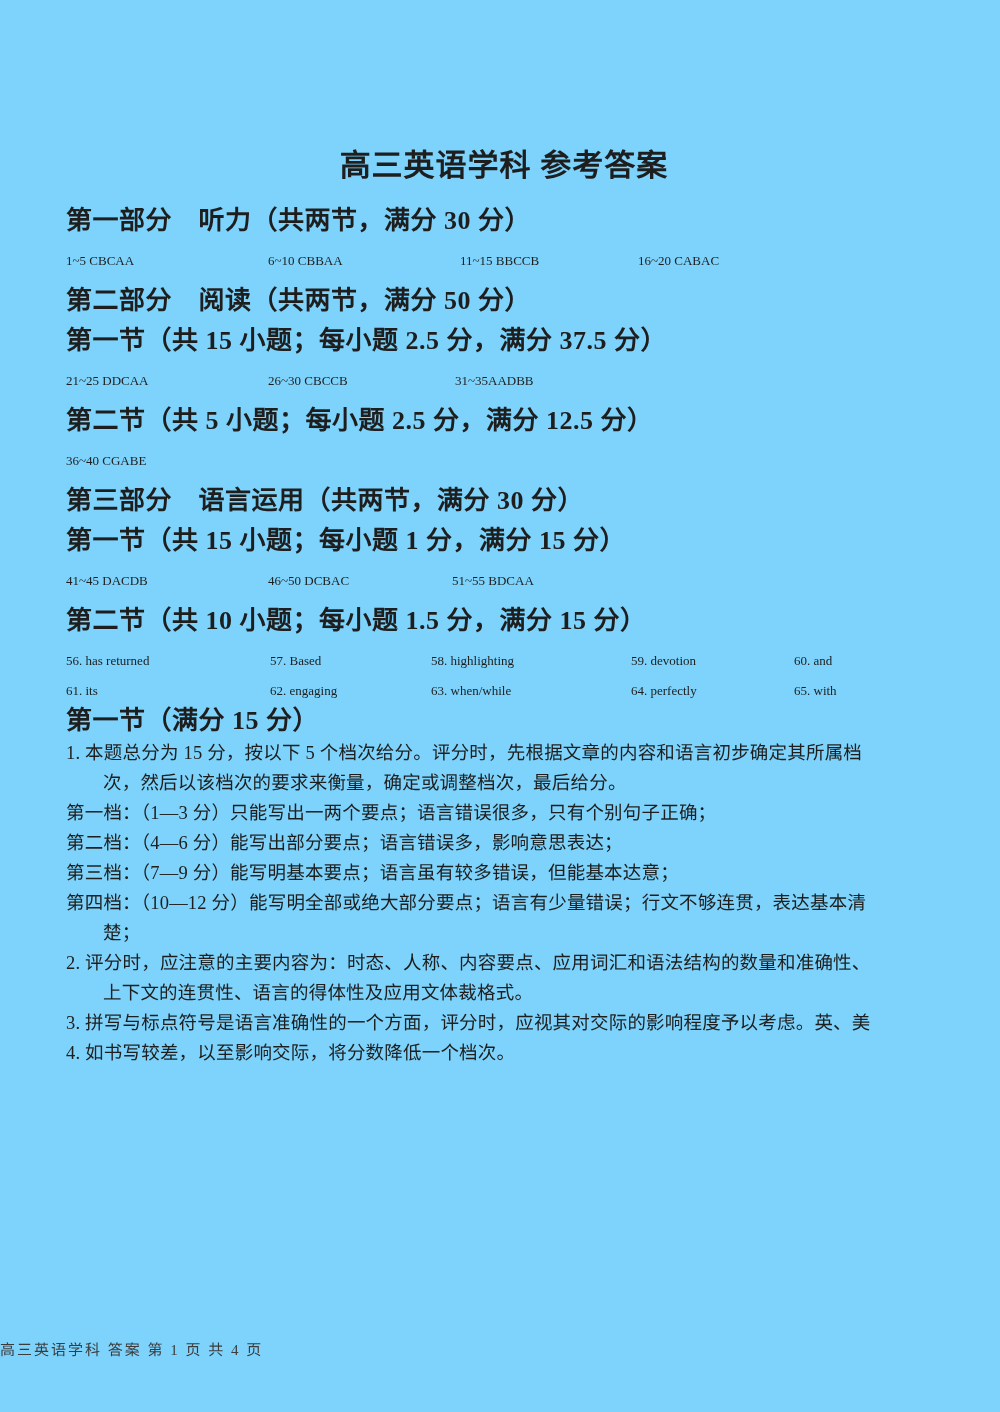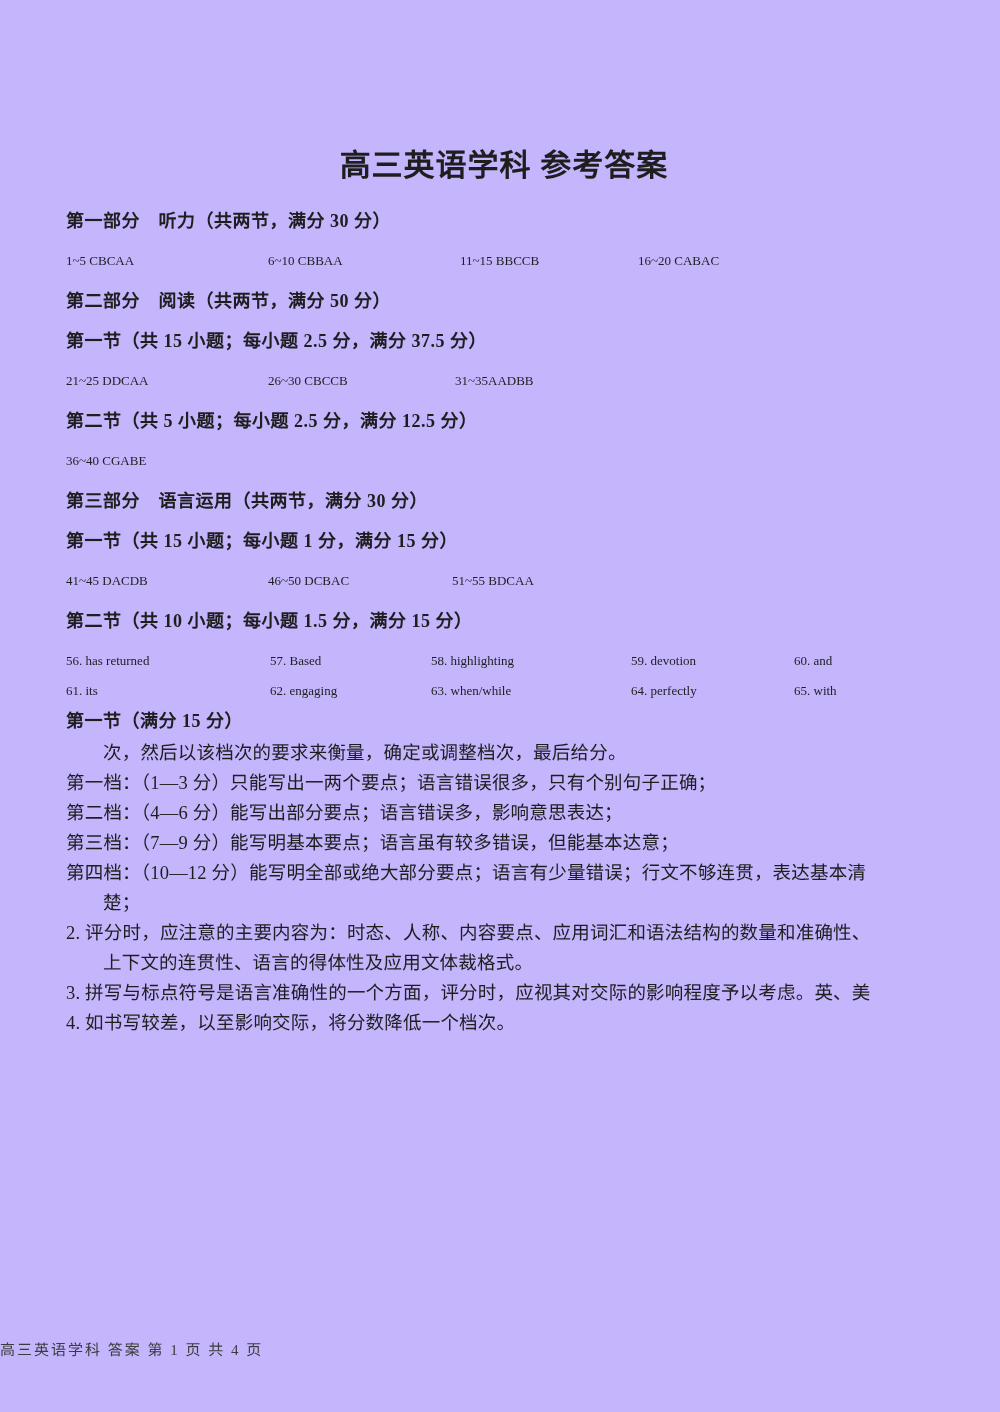--- a/index.html
+++ b/index.html
@@ -1,34 +1,34 @@
 <!DOCTYPE html>
 <html lang="zh-CN"><head>
 <meta charset="utf-8">
 <style>
   html,body { margin:0; padding:0; background:#e8e8e8; }
   .page {
     position:relative;
     width:1000px; height:1412px;
     margin:0 auto;
-    background:#c4b5fd;
+    background:#7dd3fc;
     color:#1e1e1e;
     font-family:"Liberation Serif","DejaVu Serif",serif;
     overflow:hidden;
   }
   .content { position:absolute; left:66px; right:58px; top:0; }
   .title {
     margin-top:146px;
     text-align:center;
     font-size:31px; font-weight:700;
     line-height:40px;
     letter-spacing:1px;
   }
   .h {
-    font-size:18px; font-weight:700;
+    font-size:26px; font-weight:700;
     line-height:26px; margin-top:14px;
     letter-spacing:0.5px;
   }
   .h.first { margin-top:22px; }
   .ans {
     font-size:13px; line-height:26px;
     margin-top:14px; display:flex;
     white-space:nowrap;
   }
   .tight { margin-top:4px !important; }
@@ -99,20 +99,21 @@
       <span class="w204">61. its</span>
       <span class="w161">62. engaging</span>
       <span class="w200">63. when/while</span>
       <span class="w163">64. perfectly</span>
       <span>65. with</span>
     </div>
 
     <div class="h tight">第一节（满分 15 分）</div>
 
     <div class="rules">
+      <div class="rule-line">1. 本题总分为 15 分，按以下 5 个档次给分。评分时，先根据文章的内容和语言初步确定其所属档</div>
       <div class="rule-line cont">次，然后以该档次的要求来衡量，确定或调整档次，最后给分。</div>
       <div class="rule-line">第一档：（1—3 分）只能写出一两个要点；语言错误很多，只有个别句子正确；</div>
       <div class="rule-line">第二档：（4—6 分）能写出部分要点；语言错误多，影响意思表达；</div>
       <div class="rule-line">第三档：（7—9 分）能写明基本要点；语言虽有较多错误，但能基本达意；</div>
       <div class="rule-line">第四档：（10—12 分）能写明全部或绝大部分要点；语言有少量错误；行文不够连贯，表达基本清</div>
       <div class="rule-line cont">楚；</div>
       <div class="rule-line">2. 评分时，应注意的主要内容为：时态、人称、内容要点、应用词汇和语法结构的数量和准确性、</div>
       <div class="rule-line cont">上下文的连贯性、语言的得体性及应用文体裁格式。</div>
       <div class="rule-line">3. 拼写与标点符号是语言准确性的一个方面，评分时，应视其对交际的影响程度予以考虑。英、美</div>
       <div class="rule-line">4. 如书写较差，以至影响交际，将分数降低一个档次。</div>

